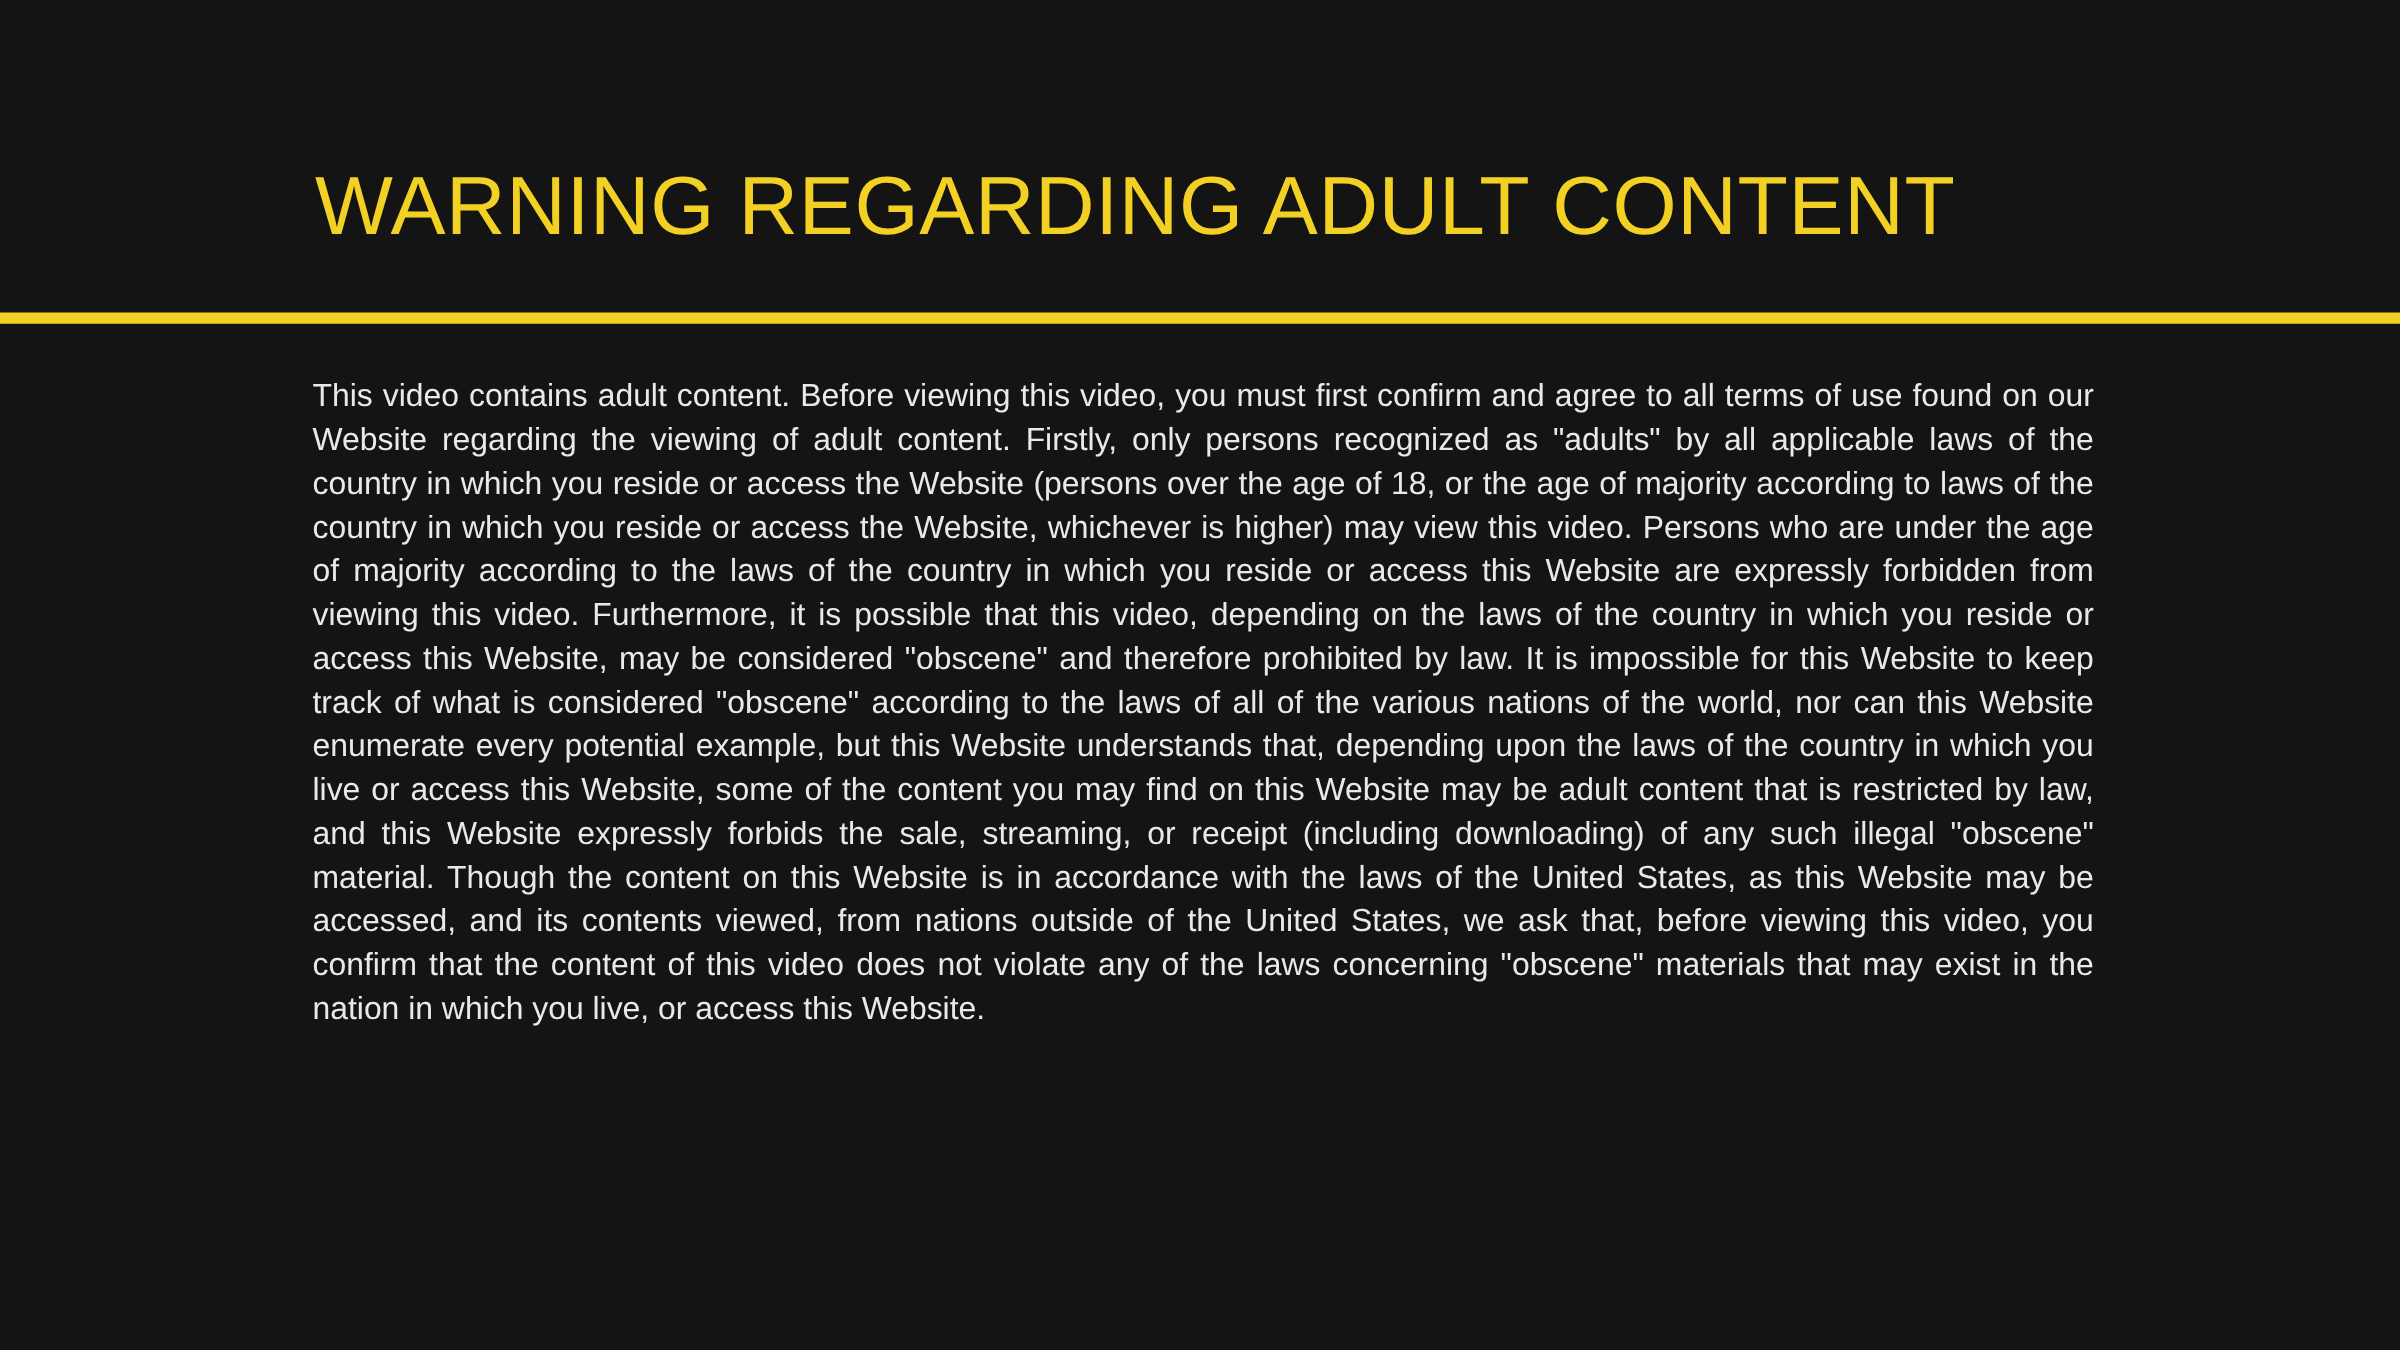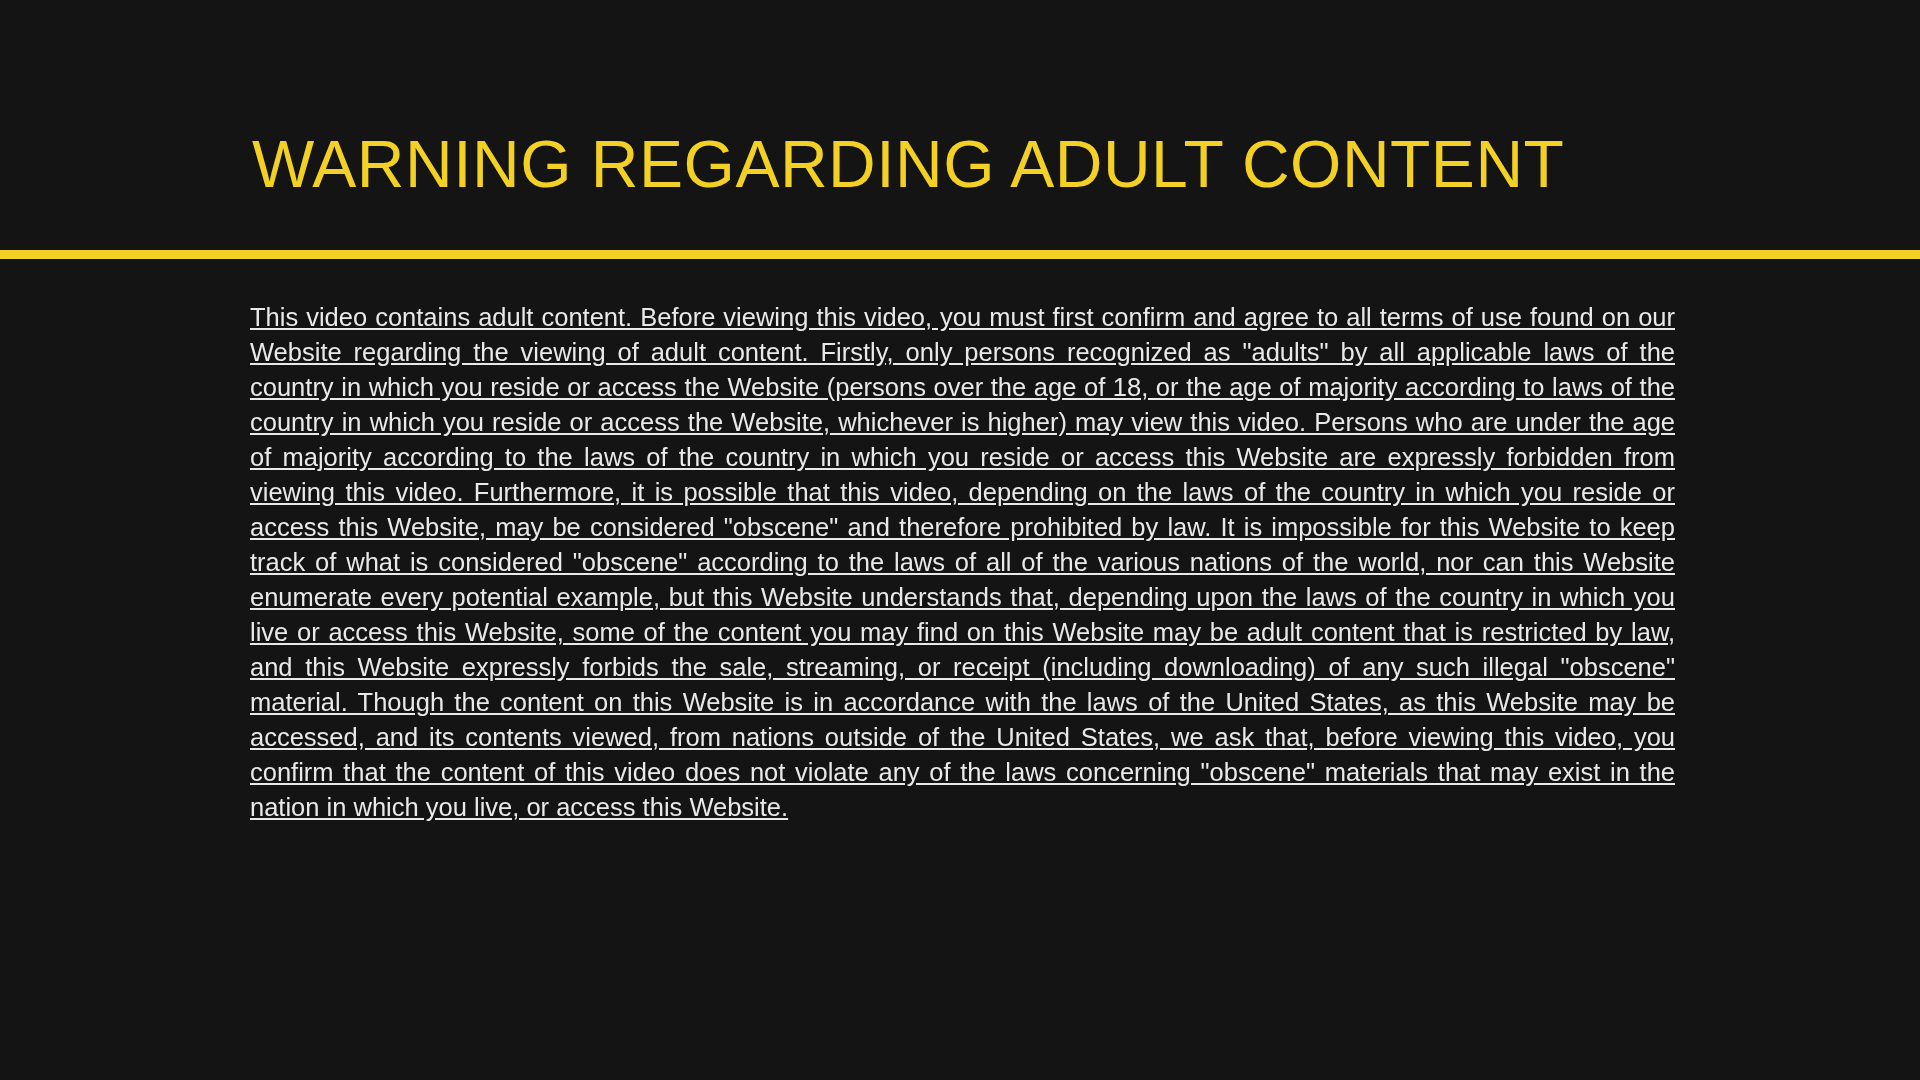--- a/index.html
+++ b/index.html
@@ -49,21 +49,20 @@
     width: 1425px;
     color: #e9e9e9;
     font-family: "Liberation Sans", sans-serif;
     font-size: 25.5px;
     line-height: 35px;
     text-align: justify;
     text-justify: inter-word;
     -webkit-hyphens: auto;
     hyphens: auto;
     margin: 0;
-    text-decoration: underline;
   }
 </style>
 </head>
 <body>
 
 <div class="page">
 
   <h1 class="warning-title">WARNING REGARDING ADULT CONTENT</h1>
 
   <div class="divider"></div>

